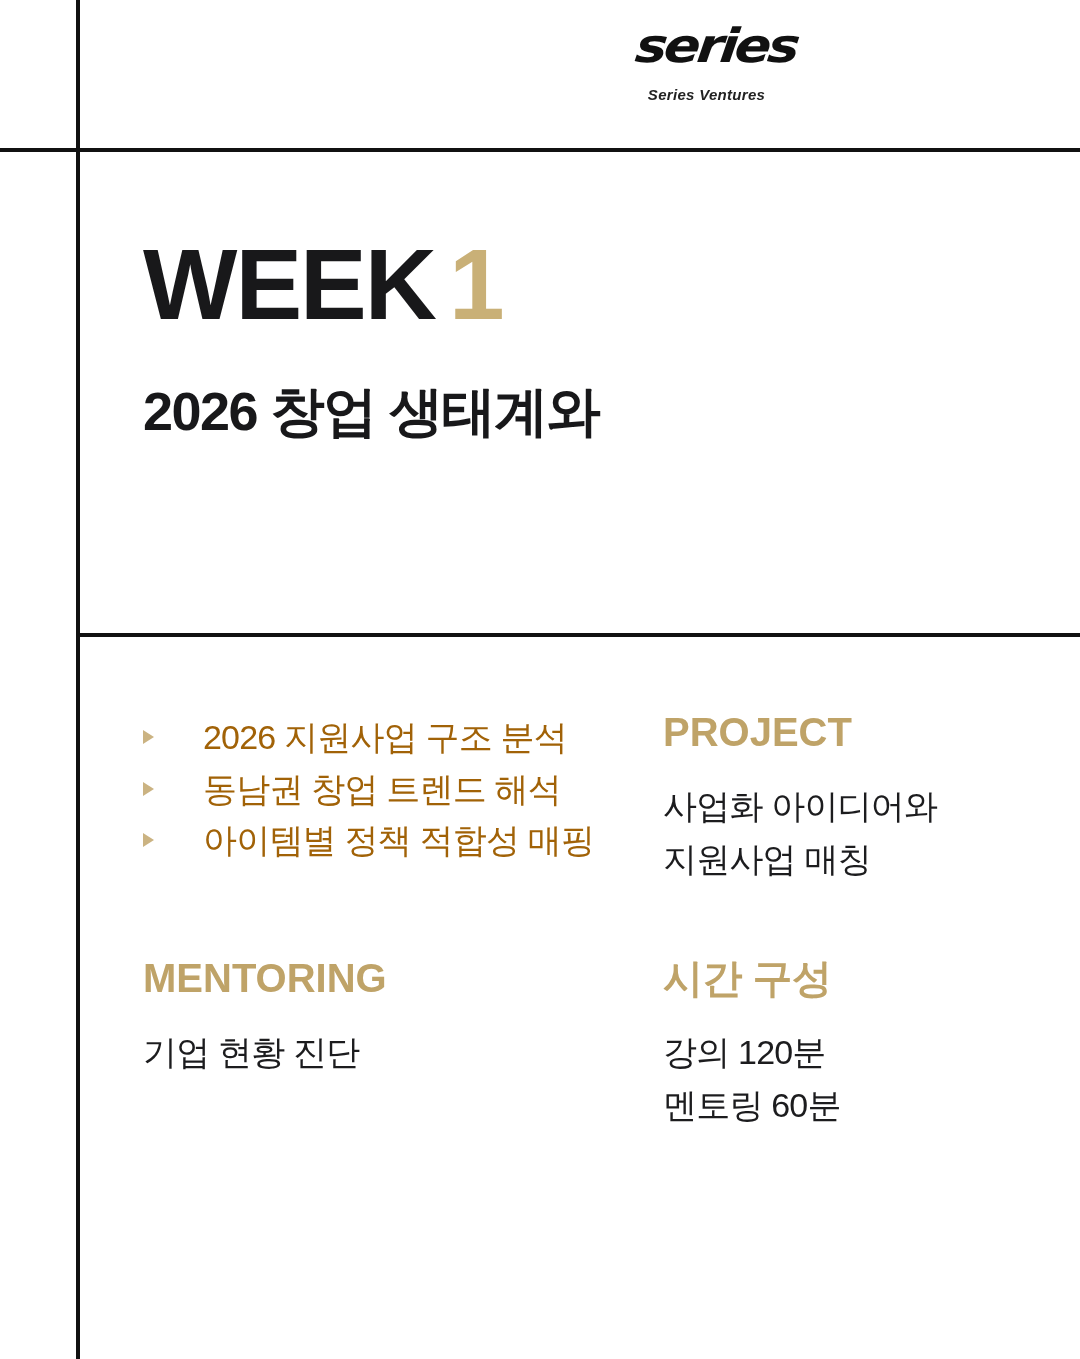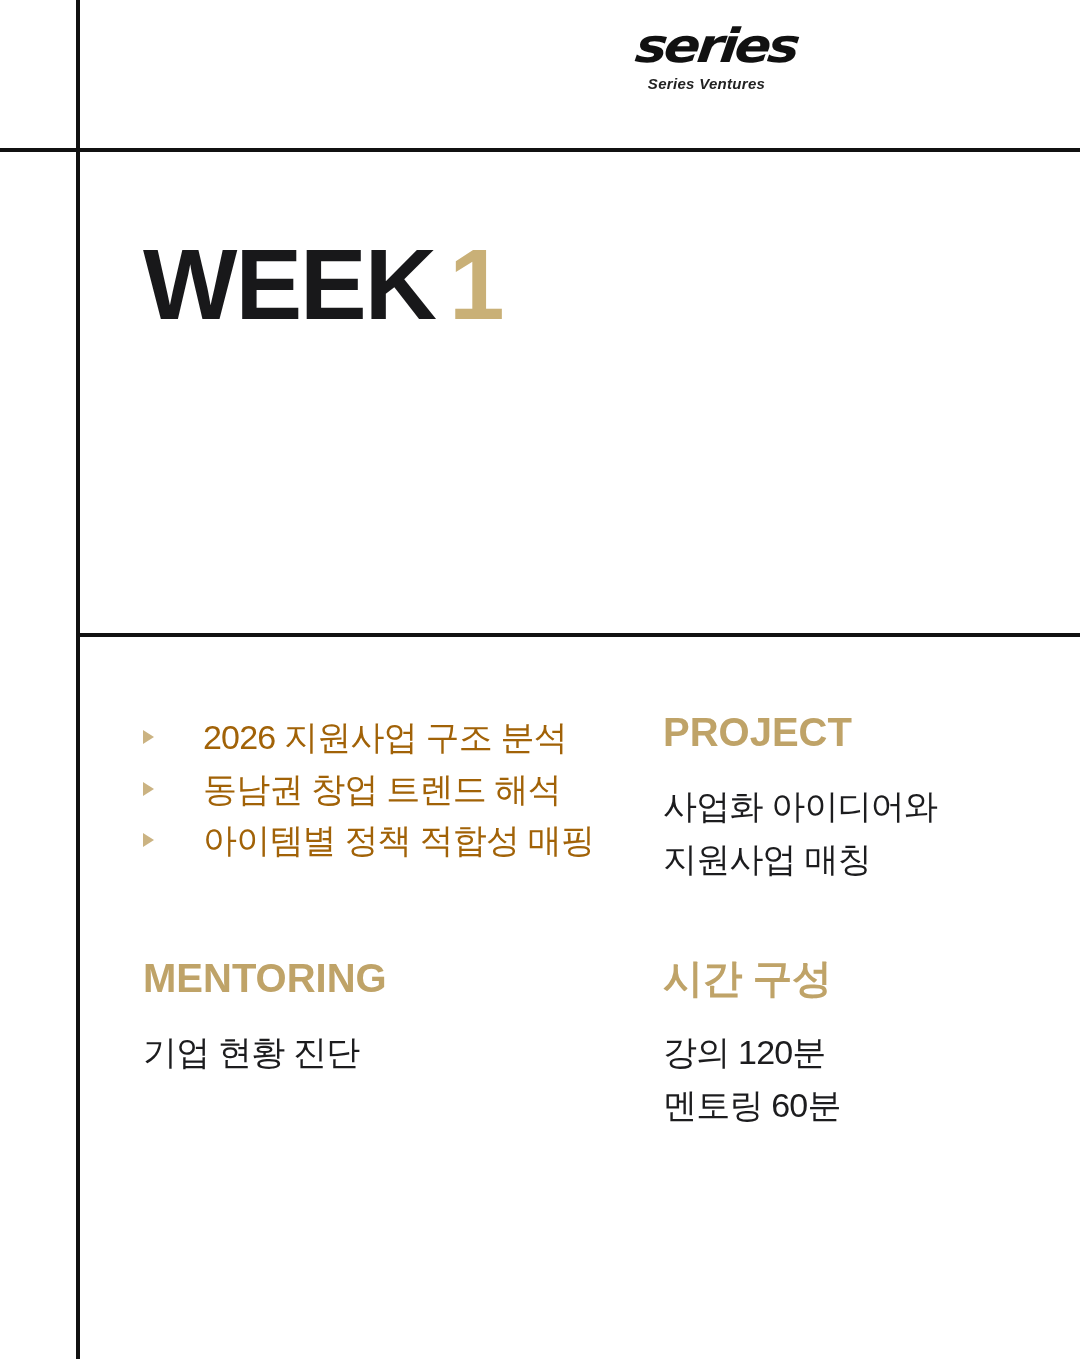--- a/index.html
+++ b/index.html
@@ -52,21 +52,21 @@
     font-weight:bold;
     font-style:italic;
     letter-spacing:-3px;
     color:#111111;
     line-height:1;
     transform:scaleX(1.14) skewX(-6deg);
     transform-origin:left center;
     display:block;
   }
   .series-sub {
-    margin-top:6px;
+    margin-top:17px;
     font-size:15px;
     font-style:italic;
     font-weight:bold;
     color:#222222;
     letter-spacing:0.3px;
   }
   .xperty-mark {
     font-family:"DejaVu Sans",sans-serif;
     font-size:52px;
     font-weight:bold;
@@ -170,20 +170,21 @@
     </div>
 
 
   </div>
 
   <div class="hero">
     <div class="week-line">
       <span>WEEK</span><span class="week-num">1</span>
     </div>
     <div class="subtitle">
+      <div>2026 창업 생태계와</div>
     </div>
   </div>
 
   <div class="grid">
 
     <div>
       <ul class="bullets">
         <li>
           <span class="tri"></span>
           <span>2026 지원사업 구조 분석</span>

